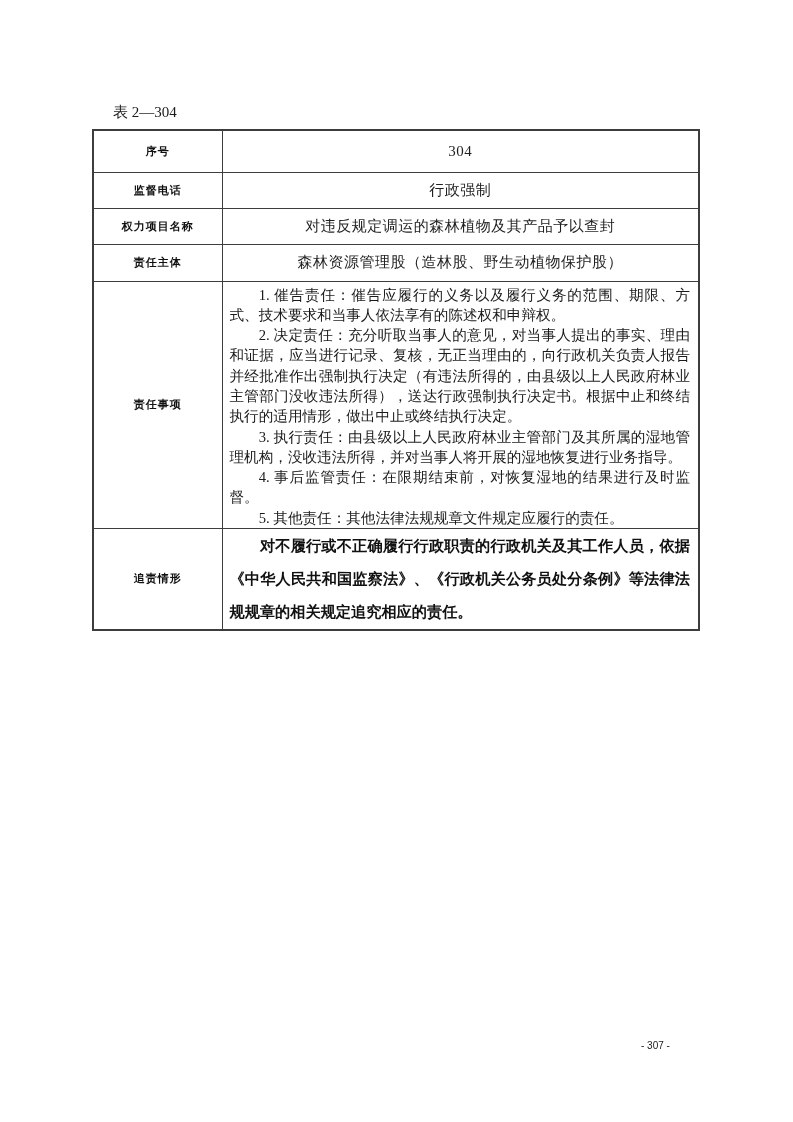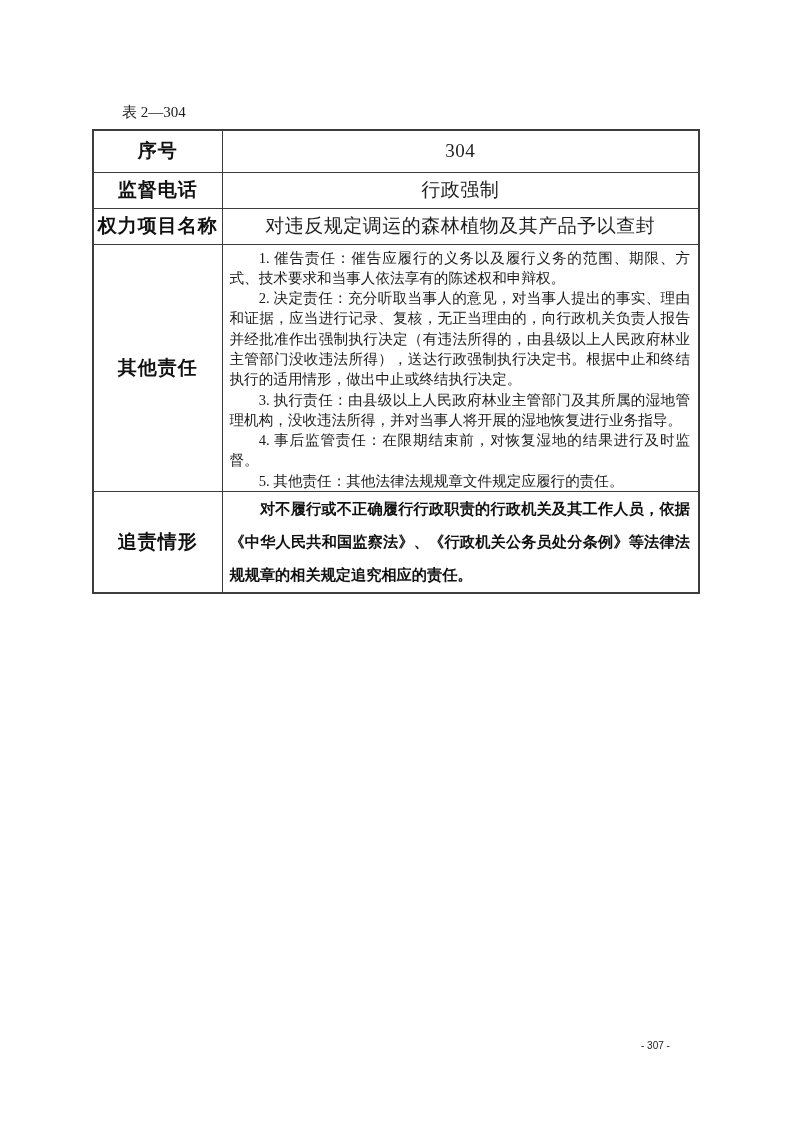--- a/index.html
+++ b/index.html
@@ -10,21 +10,21 @@
     background: #ffffff;
     position: relative;
     font-family: "Liberation Serif", serif;
     color: #1a1a1a;
     overflow: hidden;
   }
 
   
   .table-caption {
     position: absolute;
-    left: 122px;
+    left: 113px;
     top: 103px;
     font-size: 15px;
     font-family: "Liberation Serif", serif;
     color: #1a1a1a;
     white-space: nowrap;
   }
 
   
   .doc-table {
     position: absolute;
@@ -48,30 +48,30 @@
   tr.row-entity  td { height: 37px; }
   tr.row-items   td { height: 224px; }
   tr.row-account td { height: 101px; }
   tr.row-phone   td { height: 41px; }
 
   .label-cell {
     text-align: center;
     vertical-align: middle;
     font-family: "Liberation Sans", sans-serif;
     font-weight: 700;
-    font-size: 19px;
+    font-size: 11px;
     letter-spacing: 1px;
     color: #111111;
   }
 
   .center-cell {
     text-align: center;
     vertical-align: middle;
     font-family: "Liberation Serif", serif;
-    font-size: 19px;
+    font-size: 15px;
     color: #1f1f1f;
     letter-spacing: 0.5px;
   }
 
   .items-cell {
     vertical-align: top;
     padding: 3px 8px 0 7px;
   }
   .items-cell p {
     margin: 0;
@@ -127,23 +127,27 @@
     <tr class="row-type">
       <td class="label-cell">监督电话</td>
       <td class="center-cell">行政强制</td>
     </tr>
 
     <tr class="row-name">
       <td class="label-cell">权力项目名称</td>
       <td class="center-cell">对违反规定调运的森林植物及其产品予以查封</td>
     </tr>
 
+    <tr class="row-entity">
+      <td class="label-cell">责任主体</td>
+      <td class="center-cell">森林资源管理股（造林股、野生动植物保护股）</td>
+    </tr>
 
     <tr class="row-items">
-      <td class="label-cell">其他责任</td>
+      <td class="label-cell">责任事项</td>
       <td class="items-cell">
         <p>1. 催告责任：催告应履行的义务以及履行义务的范围、期限、方式、技术要求和当事人依法享有的陈述权和申辩权。</p>
         <p>2. 决定责任：充分听取当事人的意见，对当事人提出的事实、理由和证据，应当进行记录、复核，无正当理由的，向行政机关负责人报告并经批准作出强制执行决定（有违法所得的，由县级以上人民政府林业主管部门没收违法所得），送达行政强制执行决定书。根据中止和终结执行的适用情形，做出中止或终结执行决定。</p>
         <p>3. 执行责任：由县级以上人民政府林业主管部门及其所属的湿地管理机构，没收违法所得，并对当事人将开展的湿地恢复进行业务指导。</p>
         <p>4. 事后监管责任：在限期结束前，对恢复湿地的结果进行及时监督。</p>
         <p>5. 其他责任：其他法律法规规章文件规定应履行的责任。</p>
       </td>
     </tr>
 
     <tr class="row-account">

